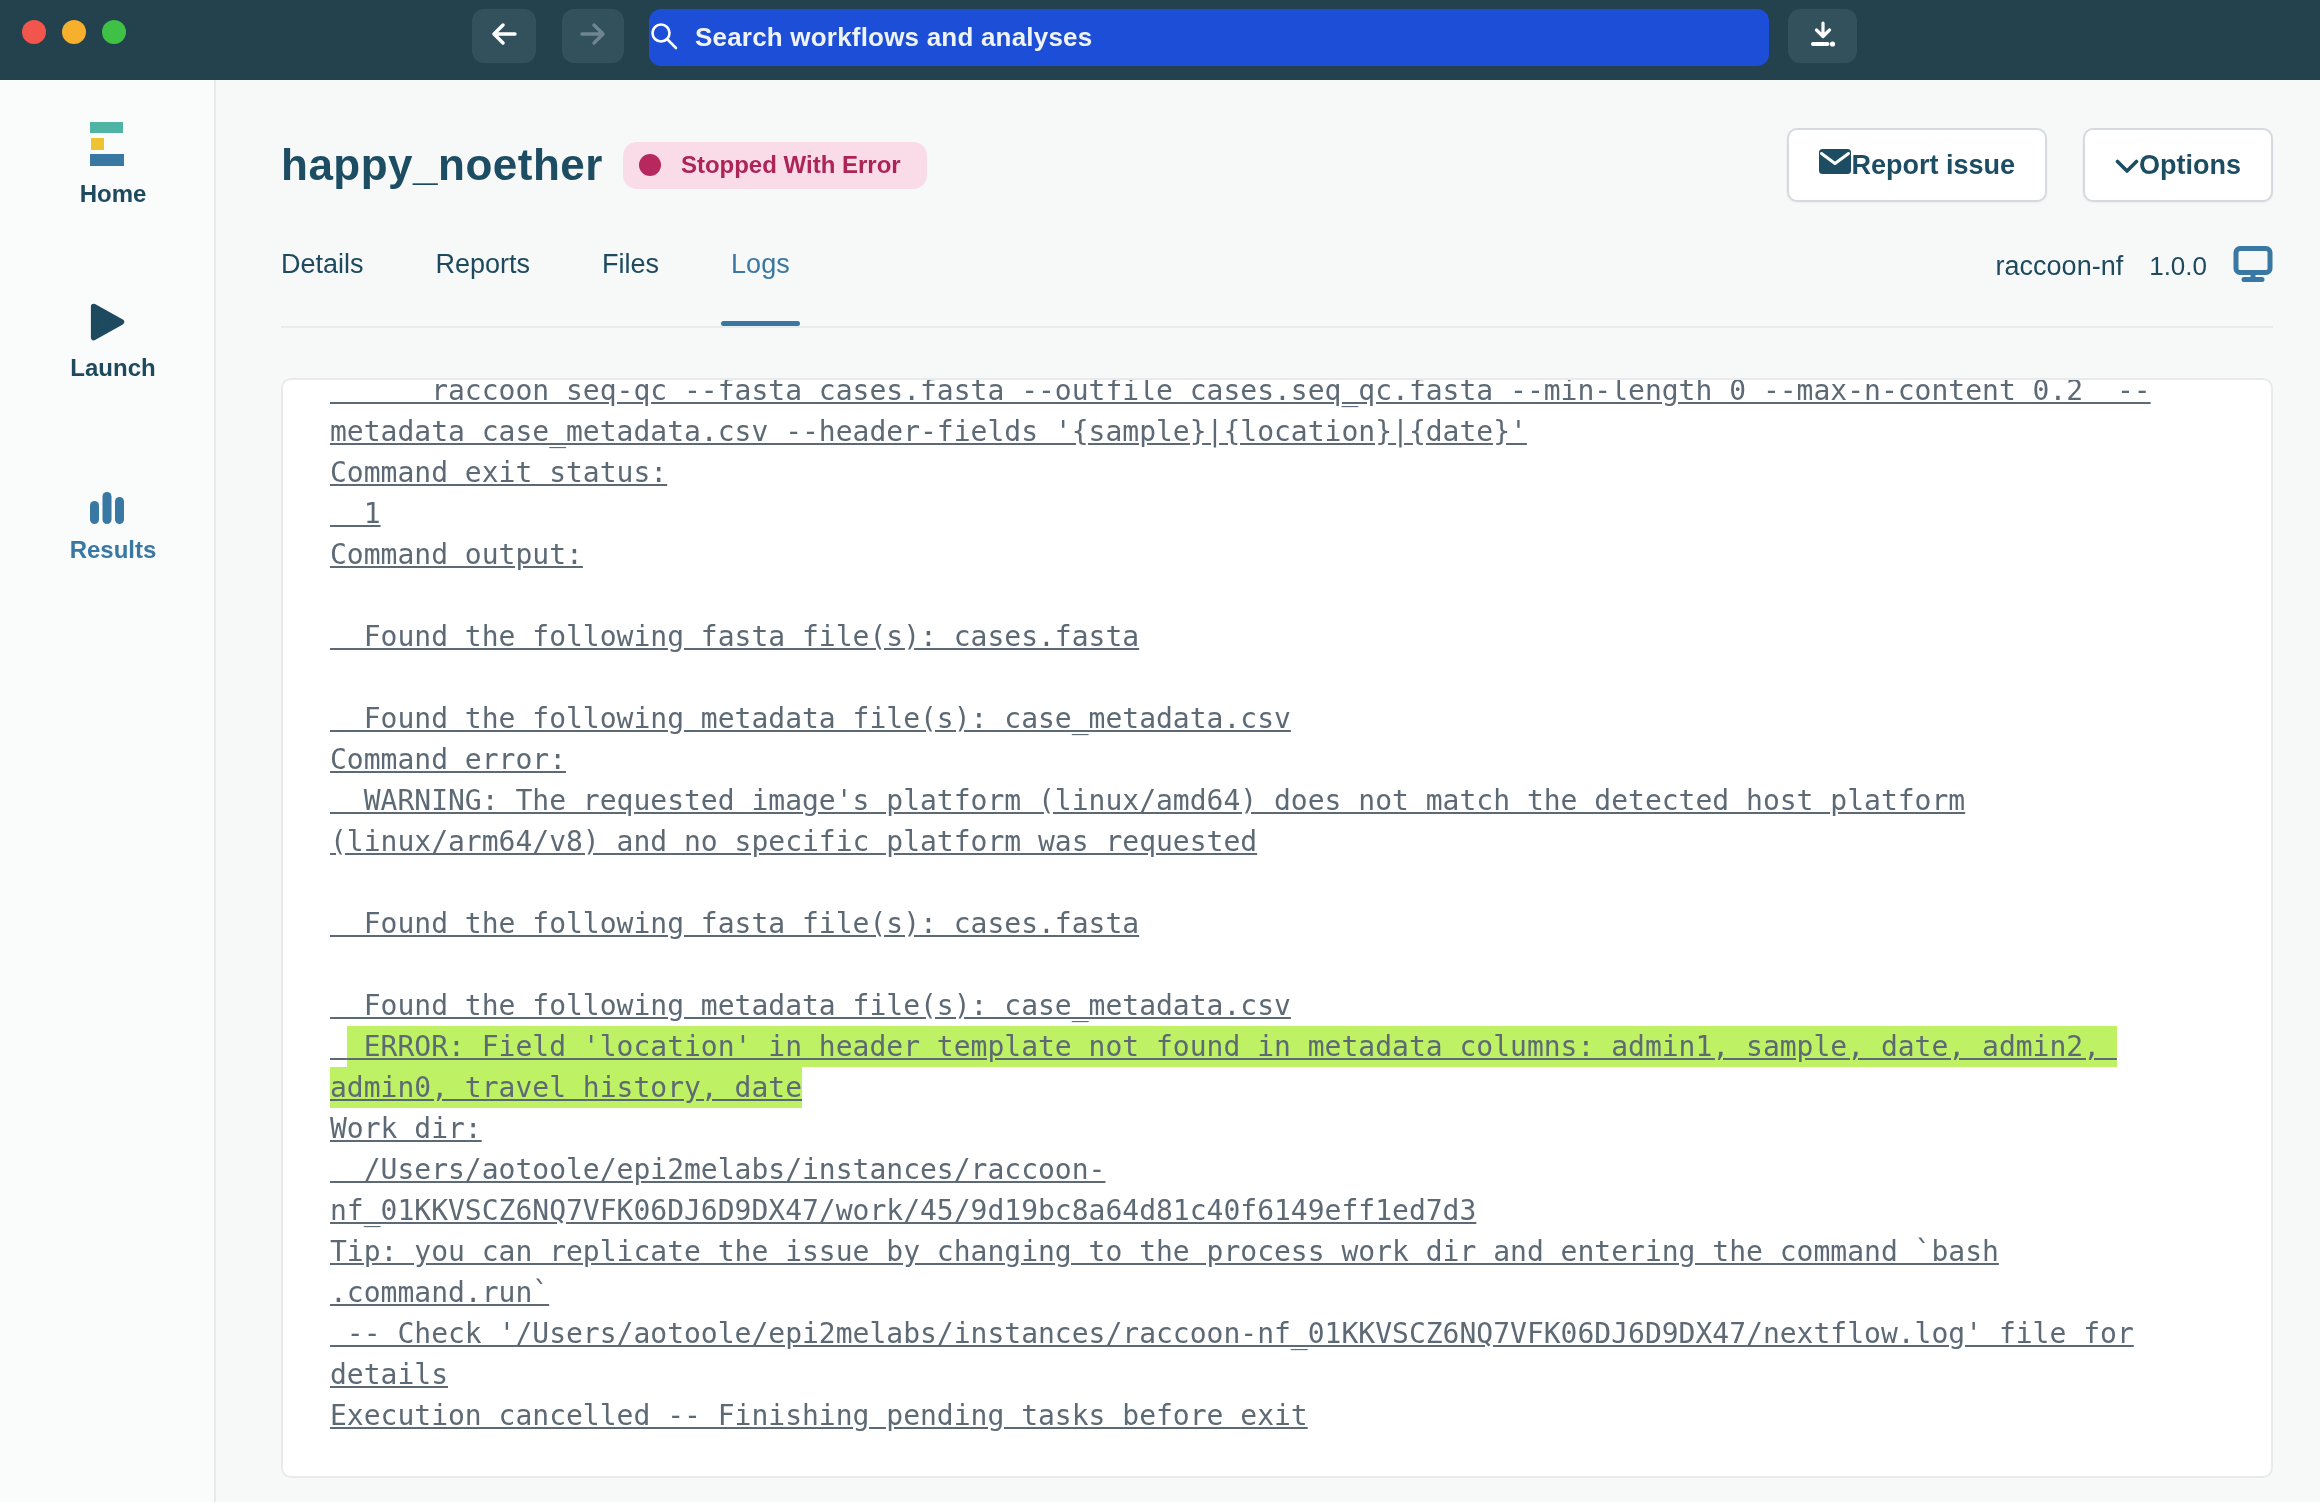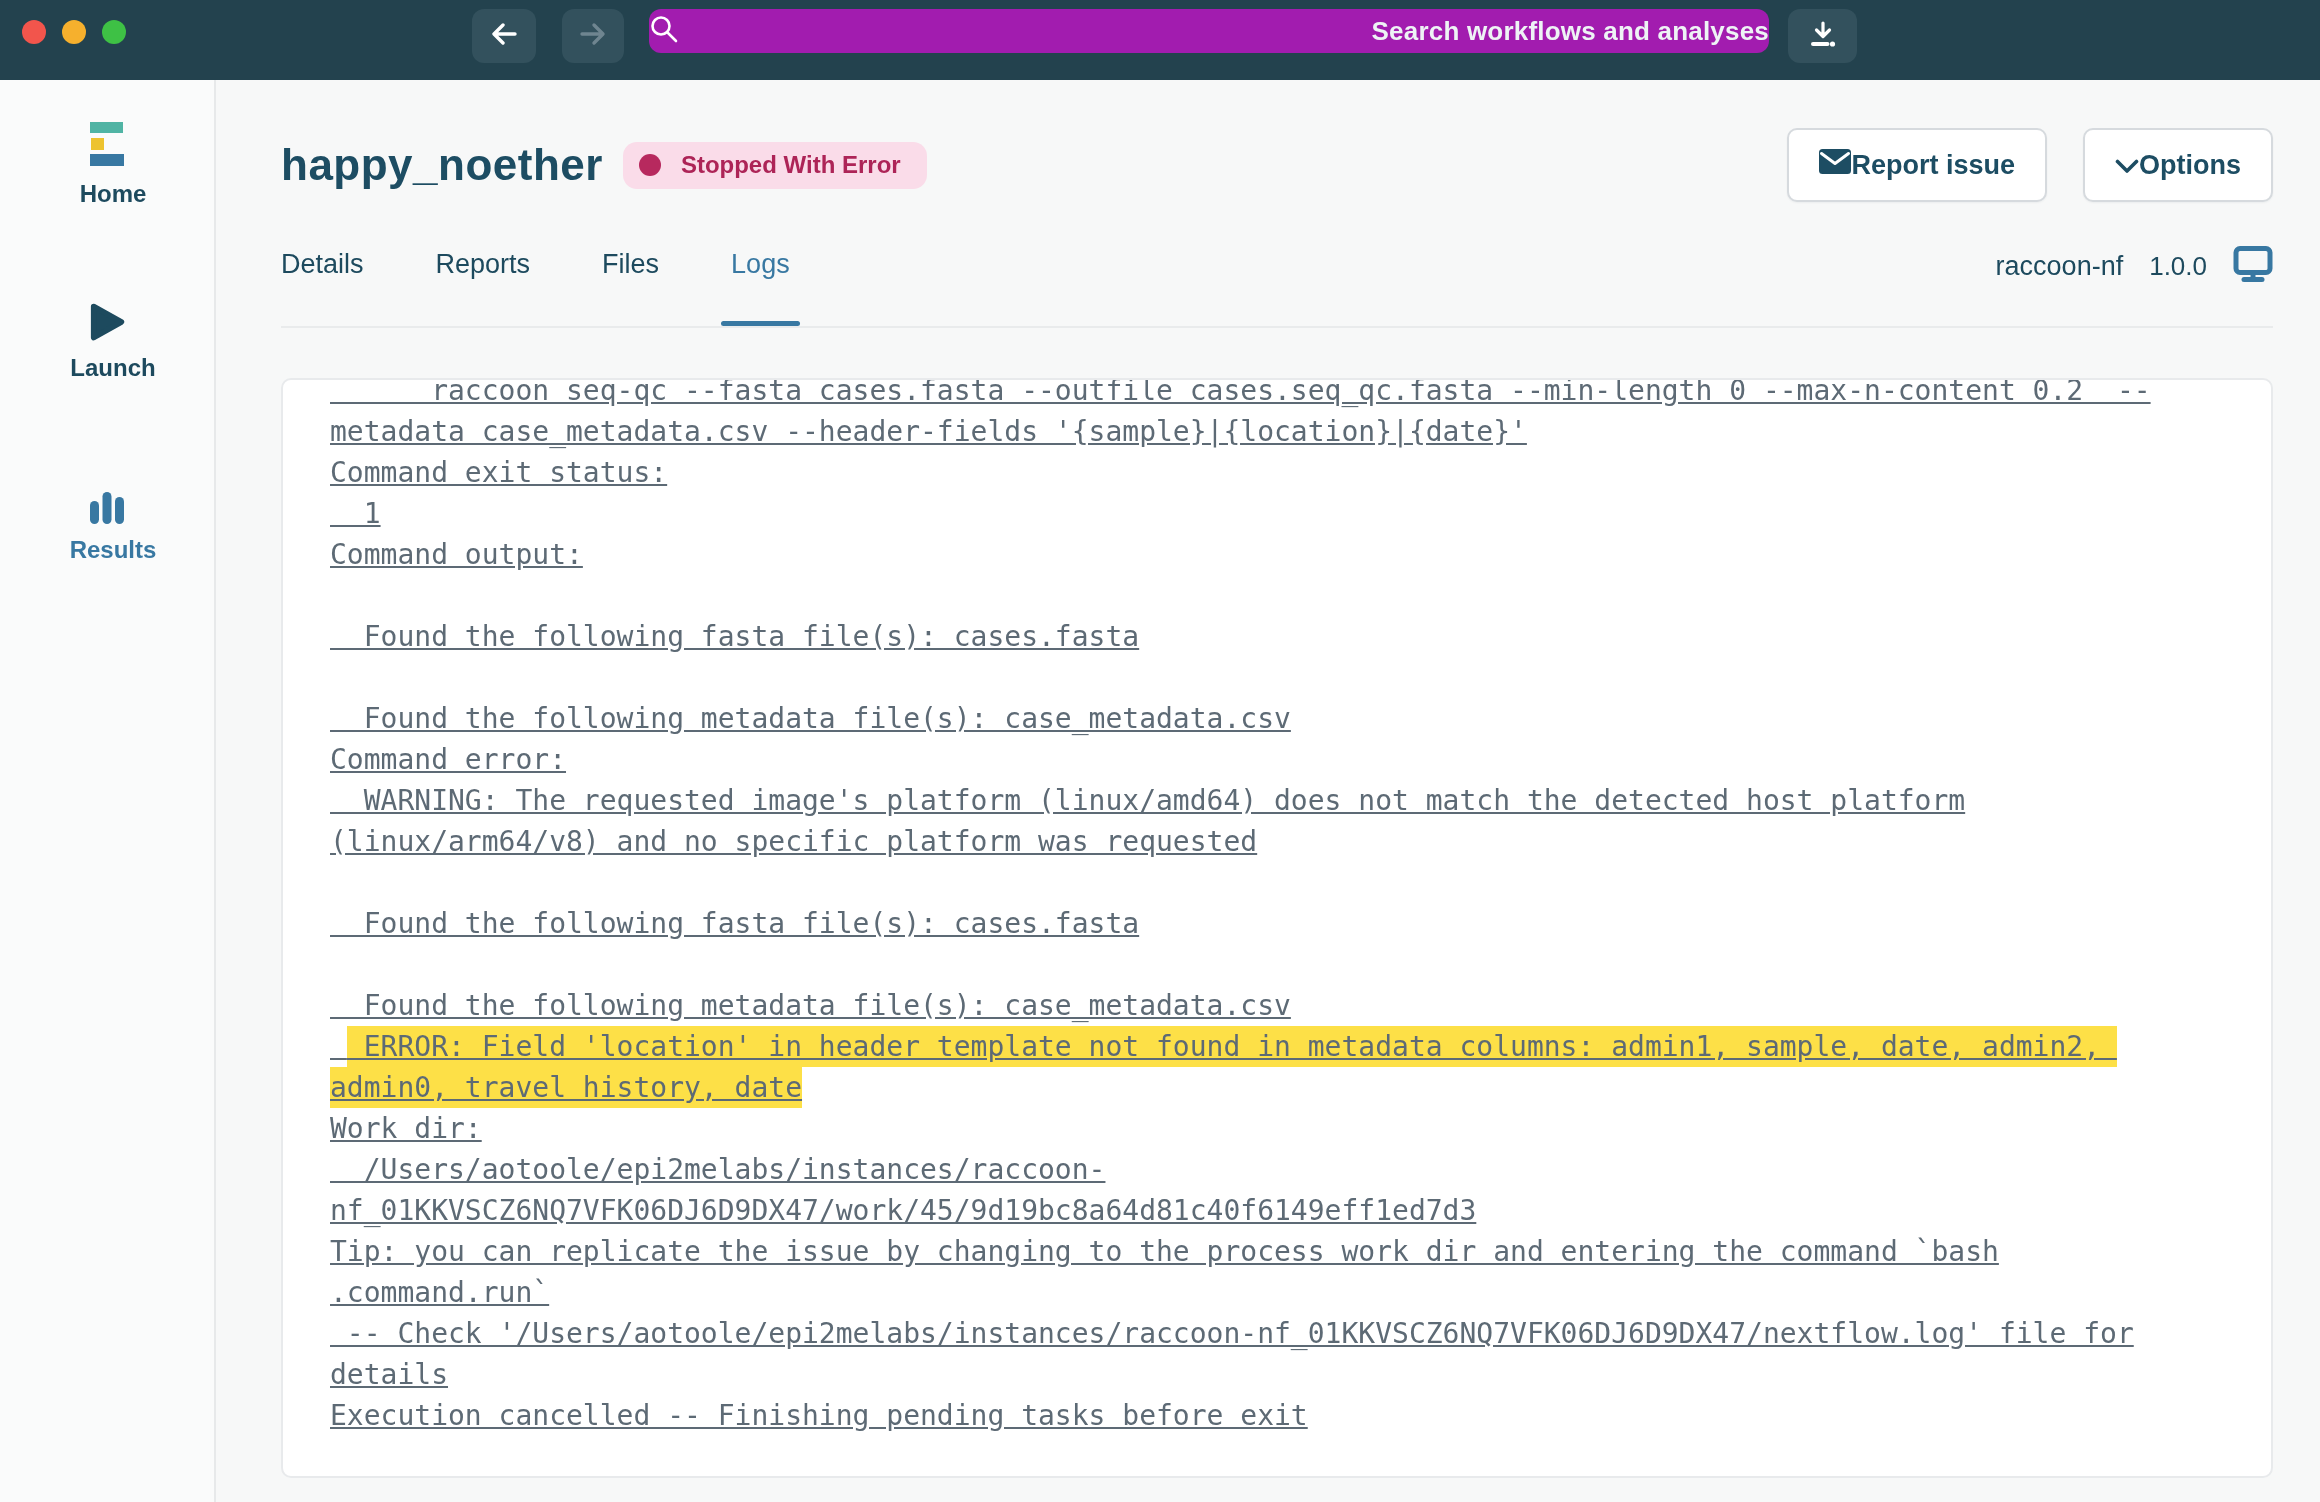--- a/index.html
+++ b/index.html
@@ -12,22 +12,22 @@
   .topbar{position:absolute;left:0;top:0;width:2320px;height:80px;background:#23424e;}
   .lights{position:absolute;left:22px;top:20px;display:flex;gap:16px;}
   .light{width:24px;height:24px;border-radius:50%;}
   .light.red{background:#f2554c;}
   .light.yellow{background:#f6b02d;}
   .light.green{background:#3ec145;}
   .nav-btn{position:absolute;top:9px;height:54px;border-radius:12px;background:#33515d;
     display:flex;align-items:center;justify-content:center;}
   .nav-btn.back{left:472px;width:64px;}
   .nav-btn.fwd{left:562px;width:62px;}
-  .searchbar{position:absolute;left:649px;top:9px;width:1120px;height:44px;border-radius:12px;
-    background:#a21caf;display:flex;align-items:center;justify-content:space-between;gap:16px;}
+  .searchbar{position:absolute;left:649px;top:9px;width:1120px;height:57px;border-radius:12px;
+    background:#1d4ed8;display:flex;align-items:center;justify-content:flex-start;gap:16px;}
   .searchbar .ph{color:#eef3f5;font-size:26px;font-weight:600;letter-spacing:.2px;}
   .dl-btn{position:absolute;left:1788px;top:9px;width:69px;height:54px;border-radius:12px;
     background:#33515d;display:flex;align-items:center;justify-content:center;}
   
   .sidebar{position:absolute;left:0;top:80px;bottom:0;width:214px;background:#fafbfb;
     border-right:2px solid #e7e9ea;}
   .side-item{position:absolute;left:0;width:100%;text-align:center;cursor:pointer;}
   .side-item .icn{display:flex;justify-content:center;align-items:flex-end;height:46px;}
   .side-item .lbl{margin-top:12px;font-size:24px;font-weight:700;color:#1d4a5e;padding-left:12px;}
   .side-item.results .lbl{color:#3878a2;}
@@ -55,21 +55,21 @@
   .version{margin-left:auto;display:flex;align-items:center;gap:26px;height:44px;}
   .version .wf{font-size:27px;font-weight:500;color:#1d4a5e;}
   .version .vn{font-size:26px;font-weight:500;color:#1d4a5e;}
   
   .log-panel{position:absolute;left:65px;right:47px;top:298px;bottom:24px;background:#ffffff;
     border:2px solid #e8eaec;border-radius:10px;overflow:hidden;}
   .log-body{margin-top:-10px;padding:0 47px;
     font-family:"DejaVu Sans Mono",monospace;font-size:28px;line-height:41px;color:#5d6a75;}
   .log-row{white-space:pre;height:41px;}
   .log-row .seg{display:inline-block;white-space:pre;line-height:41px;text-decoration:underline;}
-  .log-row .seg.hl{background:#fde047;}
+  .log-row .seg.hl{background:#bef264;}
 </style>
 </head>
 <body>
 
 <div class="topbar">
   <div class="lights">
     <div class="light red"></div>
     <div class="light yellow"></div>
     <div class="light green"></div>
   </div>

